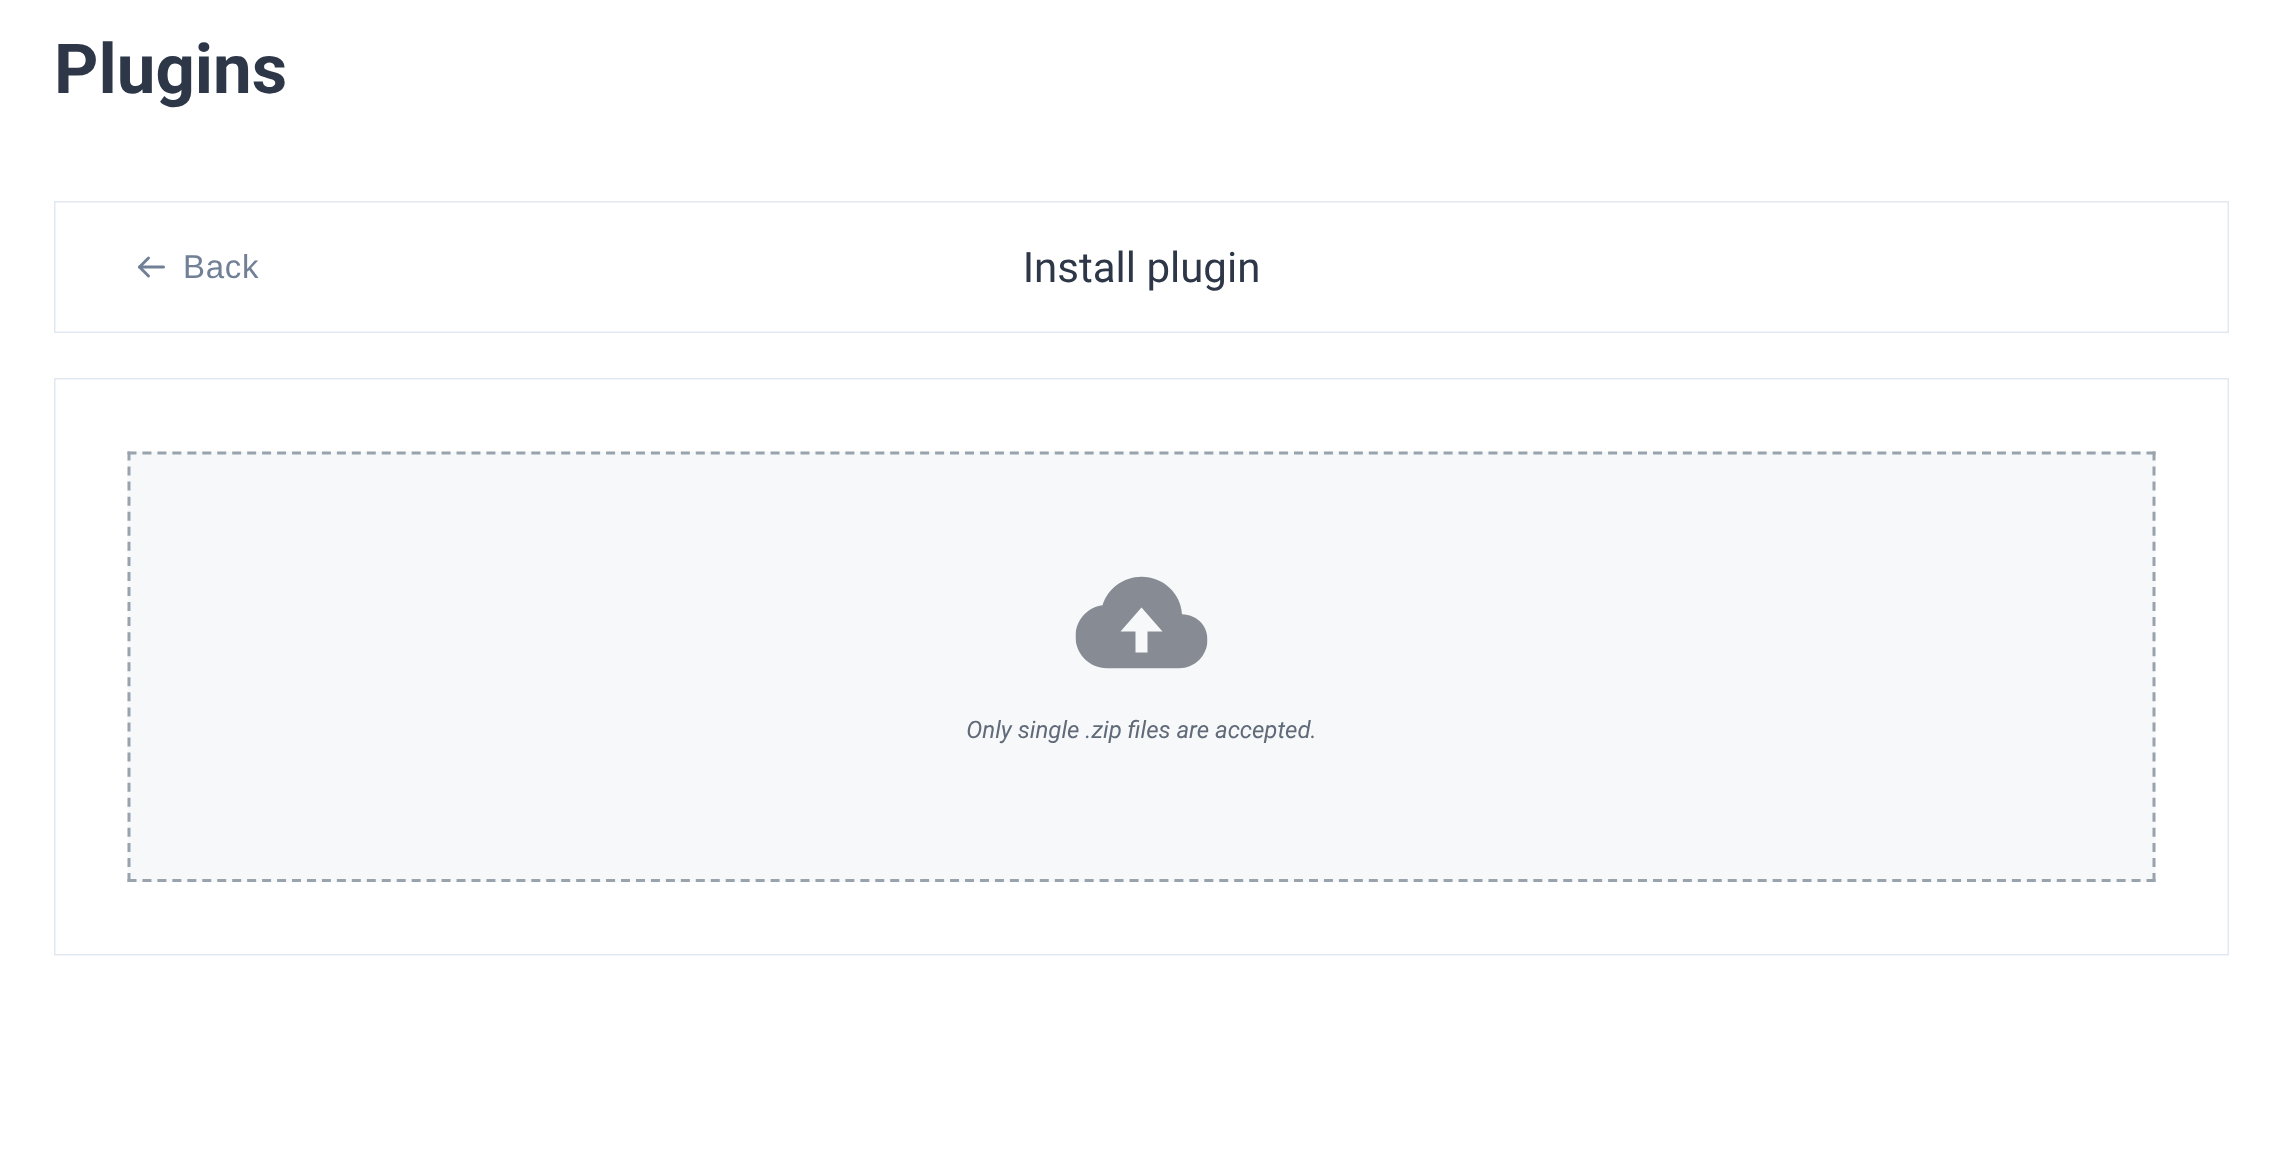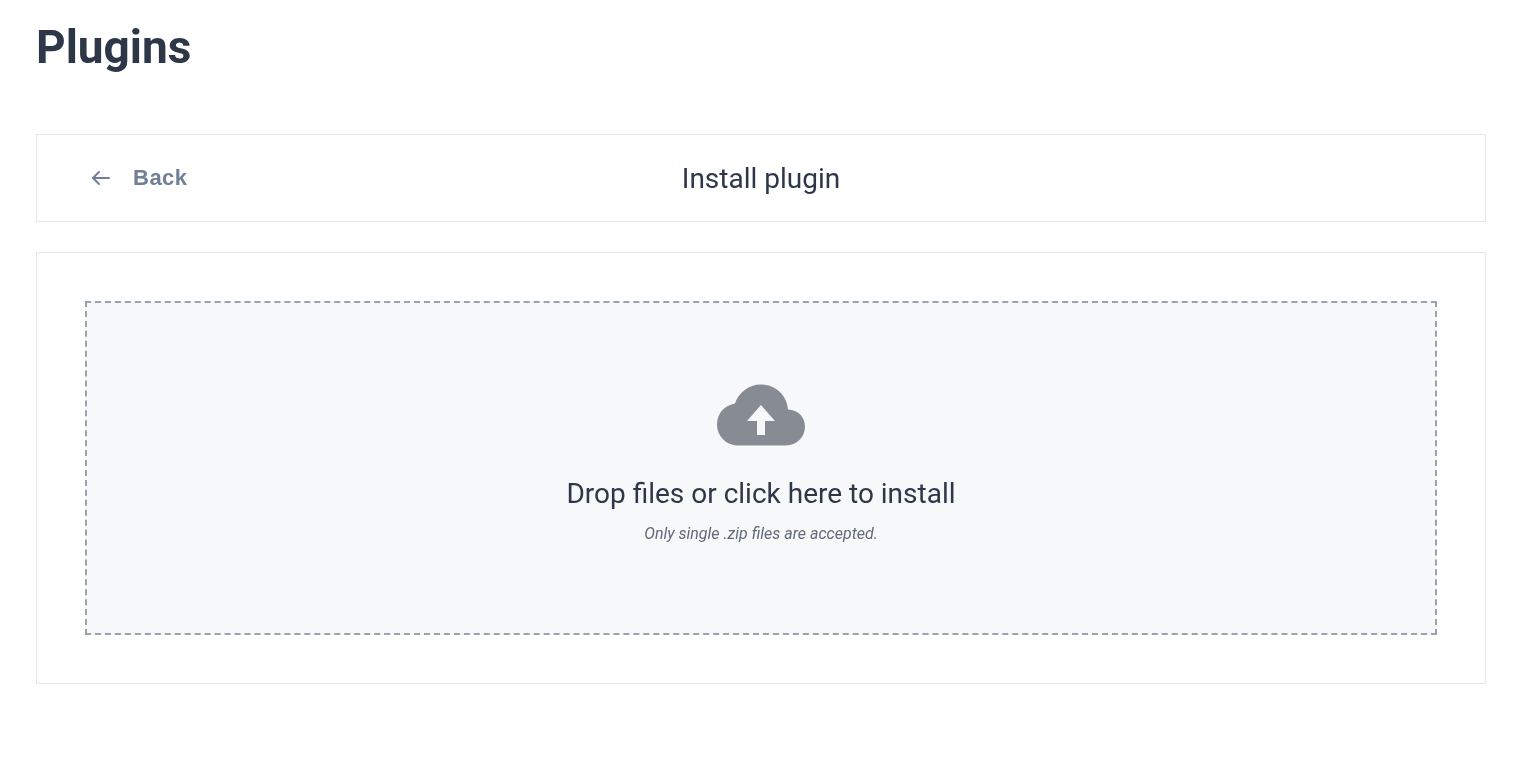--- a/index.html
+++ b/index.html
@@ -24,27 +24,26 @@
       background: #ffffff;
       display: flex;
       align-items: center;
       padding: 30px 52px;
       position: relative;
       margin-bottom: 30px;
     }
     .back-button {
       display: flex;
       align-items: center;
-      gap: 20px;
+      gap: 9px;
       background: none;
       border: none;
       cursor: pointer;
       padding: 0;
       color: #718096;
-      font-weight: bold;
     }
     .back-button svg {
       width: 24px;
       height: 24px;
       stroke: #718096;
     }
     .back-label {
       font-size: 22px;
       color: #718096;
       letter-spacing: 0.5px;
@@ -104,16 +103,15 @@
   </button>
   <div class="header-title">Install plugin</div>
 </div>
 
 <div class="drop-container">
   <div class="dropzone">
     <svg class="upload-icon" viewBox="0 0 88 64" fill="#878c94">
       <path d="M71,26.5 C70.2,12.5 58.5,1.5 44,1.5 C31.8,1.5 21.5,9.5 18,20.5 C7.5,22 0,30.8 0,41.5 C0,53.1 9.4,62.5 21,62.5 L69,62.5 C79.5,62.5 88,54 88,43.5 C88,34 81,26.8 71,26.5 Z"></path>
       <path d="M44,22 L30,38 L40,38 L40,52 L48,52 L48,38 L58,38 Z" fill="#f7f8fa"></path>
     </svg>
-    <div class="drop-primary">Drop files or click here to install</div>
     <div class="drop-secondary">Only single .zip files are accepted.</div>
   </div>
 </div>
 
 </body></html>

